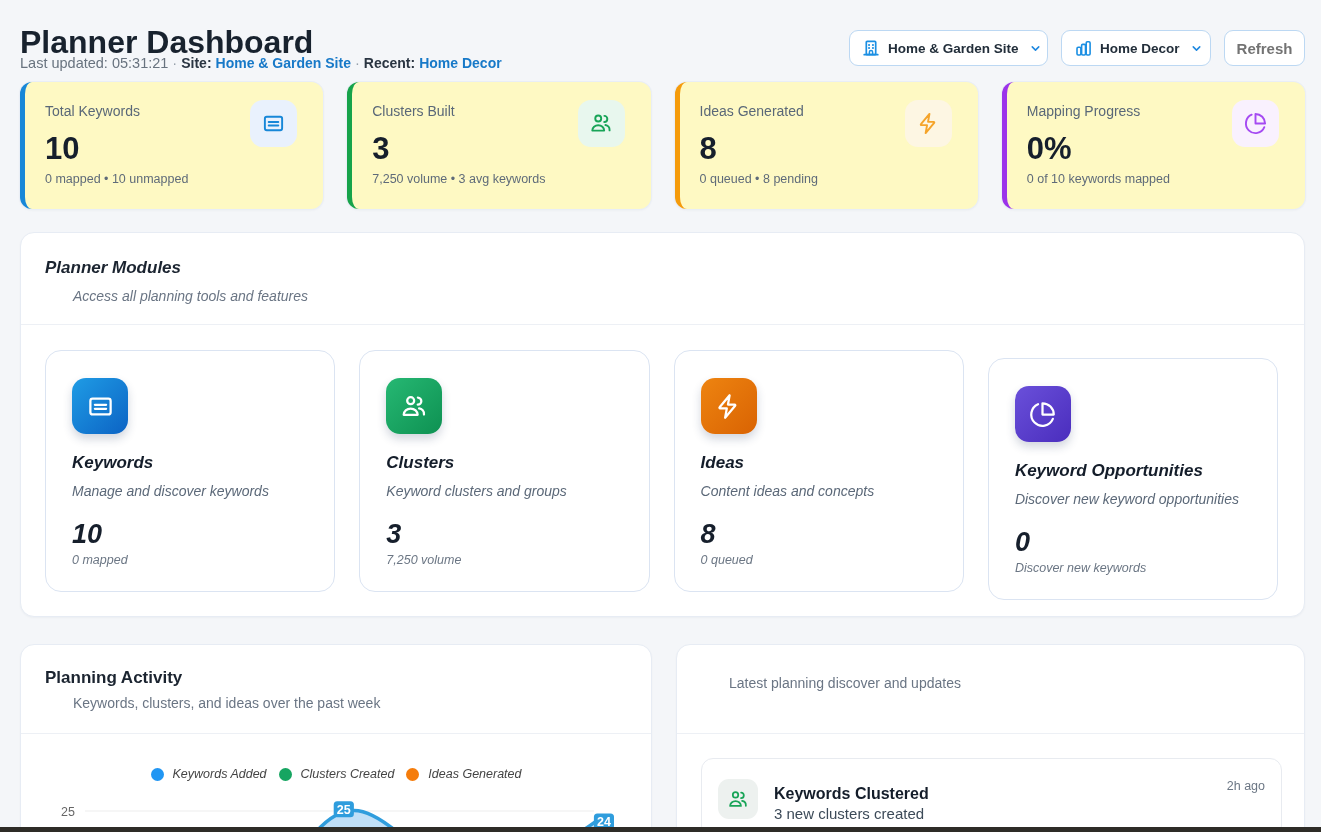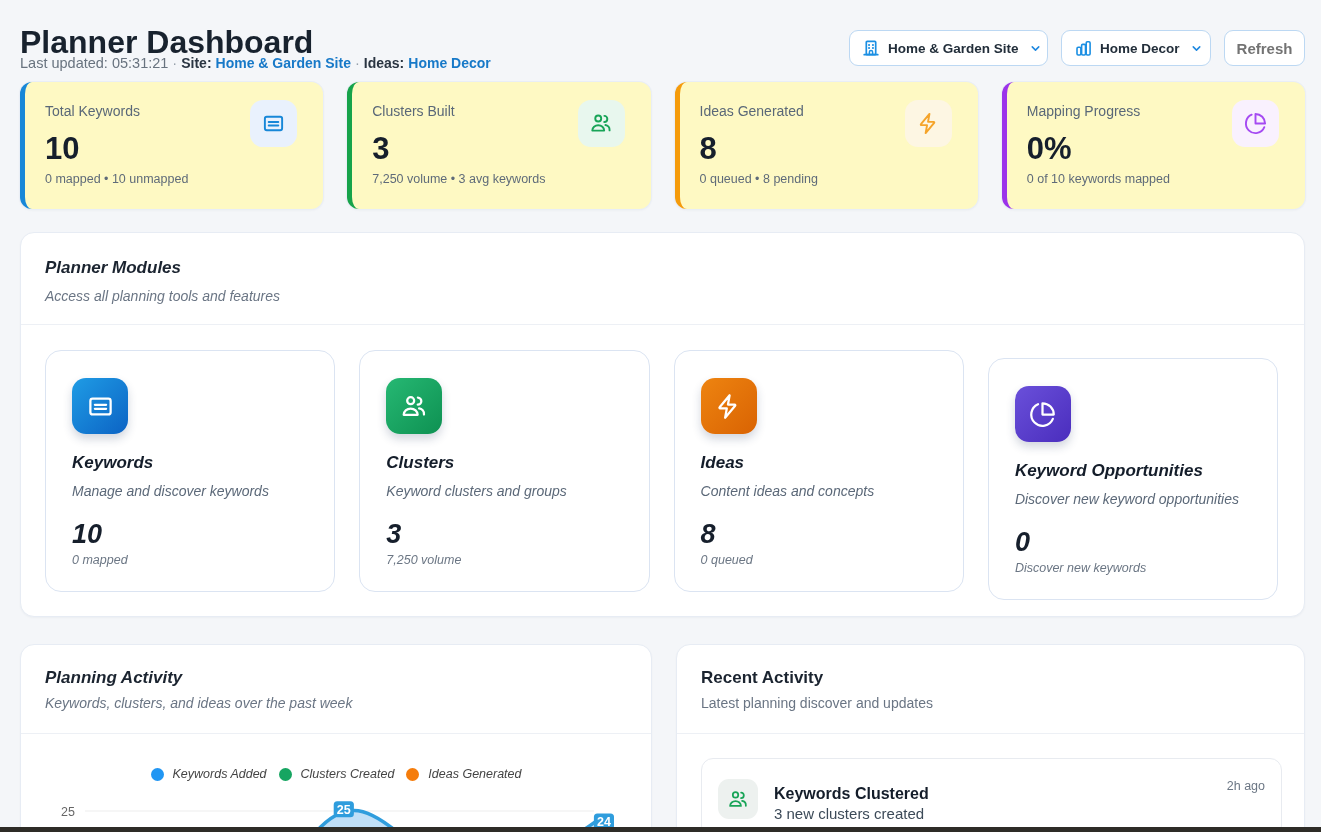--- a/index.html
+++ b/index.html
@@ -14,41 +14,41 @@
 .btn { position:absolute; top:30px; height:36px; background:#fff; border:1px solid #bcd8f3; border-radius:9px; display:flex; align-items:center; font-size:13.5px; font-weight:bold; color:#222e3a; }
 .statrow { position:absolute; top:82px; left:20px; width:1285px; display:flex; gap:24px; }
 .stat { position:relative; width:303.25px; height:127px; background:#fef9c3; border-radius:12px; border-left:5px solid; box-shadow:0 0 0 1px #e9eef6, 0 1px 3px rgba(30,50,80,0.06); }
 .stat .t { position:absolute; left:20px; top:21px; font-size:14px; color:#5a6878; }
 .stat .n { position:absolute; left:20px; top:48.6px; font-size:31px; font-weight:bold; color:#161f2c; }
 .stat .s { position:absolute; left:20px; top:89.5px; font-size:12.5px; color:#5f6b79; }
 .stat .ic { position:absolute; right:26px; top:18px; width:47px; height:47px; border-radius:13px; display:flex; align-items:center; justify-content:center; }
 .panel { position:absolute; background:#fff; border:1px solid #e7ecf4; border-radius:14px; box-shadow:0 1px 2px rgba(30,50,80,0.04); }
 .ph { position:absolute; left:24px; }
 .ph .pt { font-size:17px; font-weight:bold; color:#1b2430; }
-.ph .ps { font-size:14px; color:#6a7584; }
+.ph .ps { font-size:14px; color:#6a7584;margin-left:28px; }
 .pdiv { position:absolute; left:0; right:0; border-top:1px solid #edf0f5; }
 .mod { position:absolute; top:117px; width:290.3px; height:242px; border:1px solid #dbe4f2; border-radius:16px; background:#fff; }
 .mod .ic { position:absolute; left:26px; top:27px; width:56px; height:56px; border-radius:14px; display:flex; align-items:center; justify-content:center; box-shadow:0 5px 10px rgba(30,50,90,0.2); }
 .mod .mt { position:absolute; left:26px; top:101.7px; font-size:17px; font-weight:bold; color:#141d2a; }
 .mod .md { position:absolute; left:26px; top:132.3px; font-size:14px; color:#5b6878; }
 .mod .mn { position:absolute; left:26px; top:167.8px; font-size:27px; font-weight:bold; color:#161f2c; }
 .mod .ml { position:absolute; left:26px; top:201.6px; font-size:12.5px; color:#6b7684; }
 .legend { position:absolute; left:20px; top:767px; width:632px; display:flex; justify-content:center; gap:12px; font-size:12.5px; color:#444;font-style:italic; }
 .legend div { display:flex; align-items:center; gap:9px; }
 .legend i { width:13px; height:13px; border-radius:50%; display:inline-block; }
 .act { position:absolute; left:24px; top:113px; width:581px; height:80px; border:1px solid #e8ebf0; border-radius:12px; background:#fff; }
 .act .ic { position:absolute; left:16px; top:20px; width:40px; height:40px; border-radius:11px; background:#edf1ef; display:flex; align-items:center; justify-content:center; }
 .act .at { position:absolute; left:72px; top:25.9px; font-size:16px; font-weight:bold; color:#141d2a; }
 .act .as { position:absolute; left:72px; top:46.1px; font-size:15px; color:#3c4a58; }
 .act .ag { position:absolute; right:16px; top:19.6px; font-size:12.5px; color:#6b7684; }
 </style>
 </head>
 <body>
 <h1 class="abs" style="left:20px; top:24px;">Planner Dashboard</h1>
-<div class="meta abs" style="left:20px; top:55.3px;">Last updated: 05:31:21<span class="dot">·</span><b>Site:</b> <a>Home &amp; Garden Site</a><span class="dot">·</span><b>Ideas:</b> <a>Home Decor</a></div>
+<div class="meta abs" style="left:20px; top:55.3px;">Last updated: 05:31:21<span class="dot">·</span><b>Site:</b> <a>Home &amp; Garden Site</a><span class="dot">·</span><b>Recent:</b> <a>Home Decor</a></div>
 
 <div class="btn" style="left:849px; width:199px; padding-left:13px;">
 <svg width="16" height="16" viewBox="0 0 16 16" fill="none" stroke="#1b8fe3" stroke-width="1.7" stroke-linecap="round" stroke-linejoin="round">
       <path d="M1.2 14.7h13.6"></path>
       <rect x="3.3" y="1.3" width="9.4" height="13.4" rx="1"></rect>
       <path d="M6.4 14.4v-2.3a1.6 1.6 0 0 1 3.2 0v2.3" stroke-width="1.5"></path>
       <path d="M6 4.9h0.1M9.9 4.9h0.1M6 8h0.1M9.9 8h0.1" stroke-width="2"></path>
     </svg>
 <span style="margin-left:9px;">Home &amp; Garden Site</span>
 <svg style="margin-left:10px;" width="13" height="13" viewBox="0 0 24 24" fill="none" stroke="#1e88e0" stroke-width="2.8" stroke-linecap="round" stroke-linejoin="round">
@@ -167,21 +167,21 @@
         </svg>
       </div>
     <div class="mt">Keyword Opportunities</div>
       <div class="md">Discover new keyword opportunities</div>
       <div class="mn">0</div>
       <div class="ml">Discover new keywords</div>
   </div>
 </div>
 
 <div class="panel" style="left:20px; top:644px; width:632px; height:300px;">
-  <div class="ph" style="top:23.2px;font-style:italic;">
+  <div class="ph" style="top:23.2px;">
       <div class="pt">Planning Activity</div>
       <div class="ps" style="margin-top:7px;">Keywords, clusters, and ideas over the past week</div>
     </div>
   <div class="pdiv" style="top:88px;"></div>
 </div>
 <div class="legend">
   <div><i style="background:#2196f3;"></i>Keywords Added</div>
   <div><i style="background:#16a561;"></i>Clusters Created</div>
   <div><i style="background:#f57c0b;"></i>Ideas Generated</div>
 </div>
@@ -193,21 +193,20 @@
   <path d="M560 42 C569 37, 576 31, 582 27 L594 26 594 42 Z" fill="#c0dff7" stroke="none"></path>
   <path d="M560 42 C569 37, 576 31, 582 27" fill="none" stroke="#2f9ddd" stroke-width="3.6"></path>
   <rect x="313.7" y="11.2" width="20.2" height="16" rx="3.5" fill="#2f9ddd"></rect>
   <text x="323.8" y="23.6" font-size="12.5" font-weight="bold" fill="#fff" text-anchor="middle">25</text>
   <rect x="573.9" y="23.4" width="20.1" height="16" rx="3.5" fill="#2f9ddd"></rect>
   <text x="584" y="35.8" font-size="12.5" font-weight="bold" fill="#fff" text-anchor="middle">24</text>
 </svg>
 
 <div class="panel" style="left:676px; top:644px; width:629px; height:300px;">
   <div class="ph" style="top:23.2px;">
-      <div class="pt">Recent Activity</div>
       <div class="ps" style="margin-top:7px;">Latest planning discover and updates</div>
     </div>
   <div class="pdiv" style="top:88px;"></div>
   <div class="act">
     <div class="ic">
         <svg width="21" height="21" viewBox="0 0 24 24" fill="none" stroke="#18a457" stroke-width="2" stroke-linecap="round" stroke-linejoin="round">
           <circle cx="8.6" cy="6.8" r="3.1"></circle>
           <path d="M2.4 19.4a6.2 5.6 0 0 1 12.4 0z"></path>
           <path d="M15 4.05a3.05 3.05 0 1 1 -0.15 6.3"></path>
           <path d="M16.1 13.6a5 5 0 0 1 4.3 5.2v0.4"></path>

